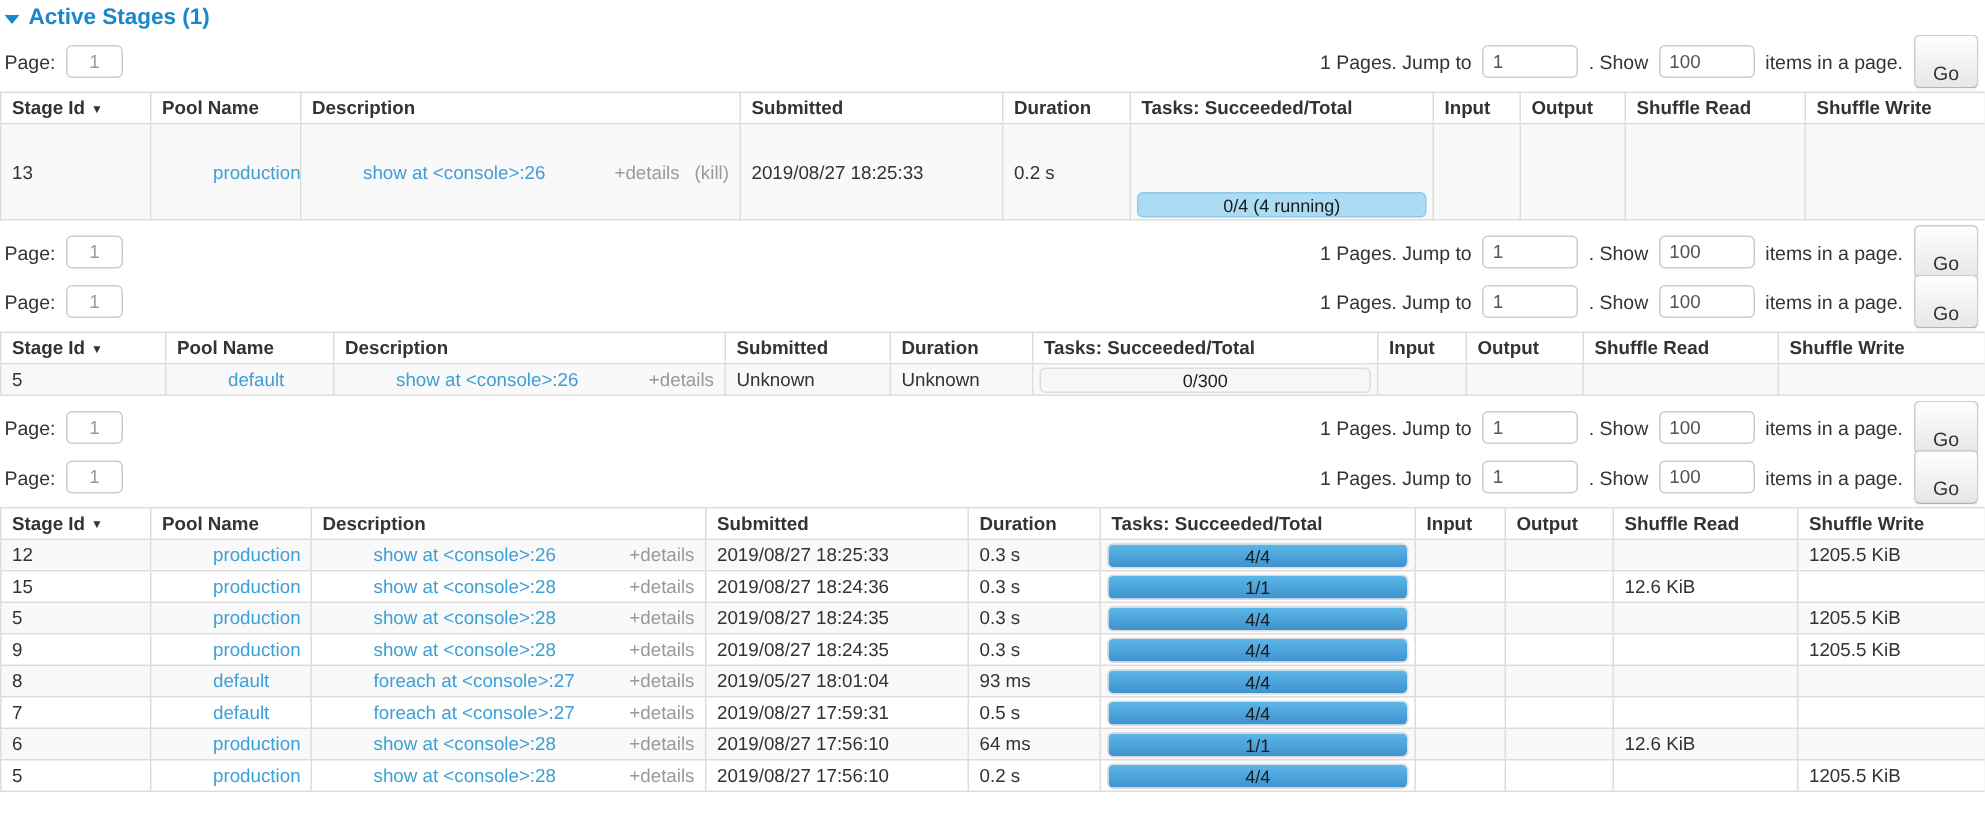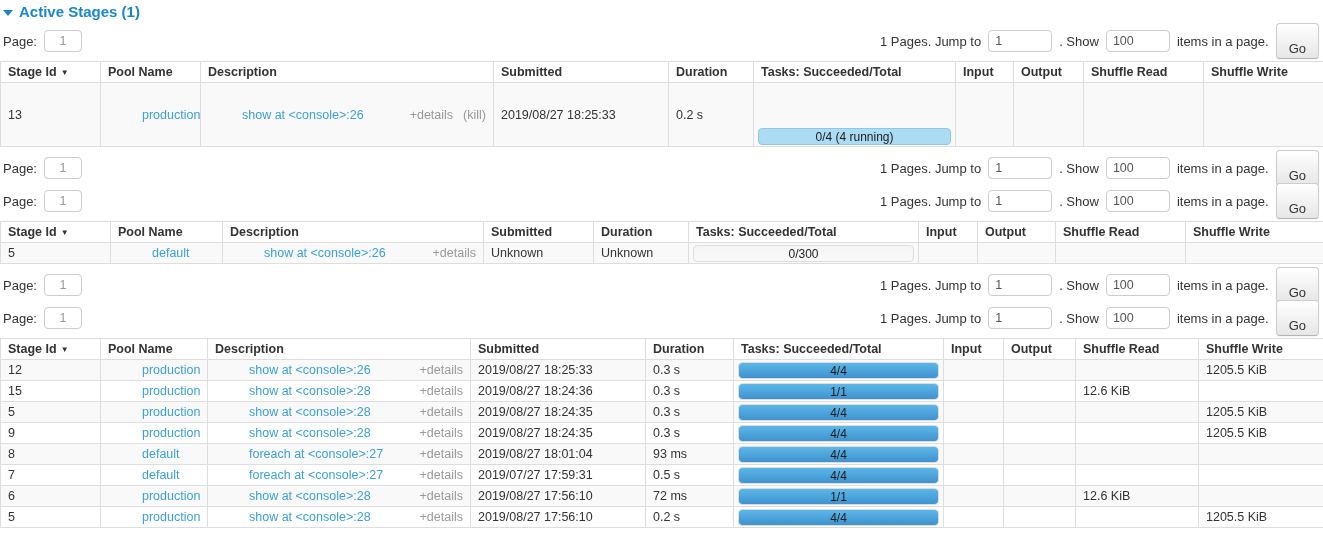--- a/index.html
+++ b/index.html
@@ -404,21 +404,21 @@
             <td>8</td>
             <td><a class="link">default</a></td>
             <td>
               <div class="desc-cell">
                 <a class="link">foreach at &lt;console&gt;:27</a>
                 <span class="desc-right">
                   <a class="muted">+details</a>
                 </span>
               </div>
             </td>
-            <td>2019/08/27 18:01:04</td>
+            <td>2019/05/27 18:01:04</td>
             <td>93 ms</td>
             <td class="tasks-cell">
               <div class="progress">
                 <span class="fill-done" style="width: 100%;"></span>
                 <span class="plabel">4/4</span>
               </div>
             </td>
             <td></td>
             <td></td>
             <td></td>
@@ -428,21 +428,21 @@
             <td>7</td>
             <td><a class="link">default</a></td>
             <td>
               <div class="desc-cell">
                 <a class="link">foreach at &lt;console&gt;:27</a>
                 <span class="desc-right">
                   <a class="muted">+details</a>
                 </span>
               </div>
             </td>
-            <td>2019/07/27 17:59:31</td>
+            <td>2019/08/27 17:59:31</td>
             <td>0.5 s</td>
             <td class="tasks-cell">
               <div class="progress">
                 <span class="fill-done" style="width: 100%;"></span>
                 <span class="plabel">4/4</span>
               </div>
             </td>
             <td></td>
             <td></td>
             <td></td>
@@ -453,21 +453,21 @@
             <td><a class="link">production</a></td>
             <td>
               <div class="desc-cell">
                 <a class="link">show at &lt;console&gt;:28</a>
                 <span class="desc-right">
                   <a class="muted">+details</a>
                 </span>
               </div>
             </td>
             <td>2019/08/27 17:56:10</td>
-            <td>72 ms</td>
+            <td>64 ms</td>
             <td class="tasks-cell">
               <div class="progress">
                 <span class="fill-done" style="width: 100%;"></span>
                 <span class="plabel">1/1</span>
               </div>
             </td>
             <td></td>
             <td></td>
             <td>12.6 KiB</td>
             <td></td>

